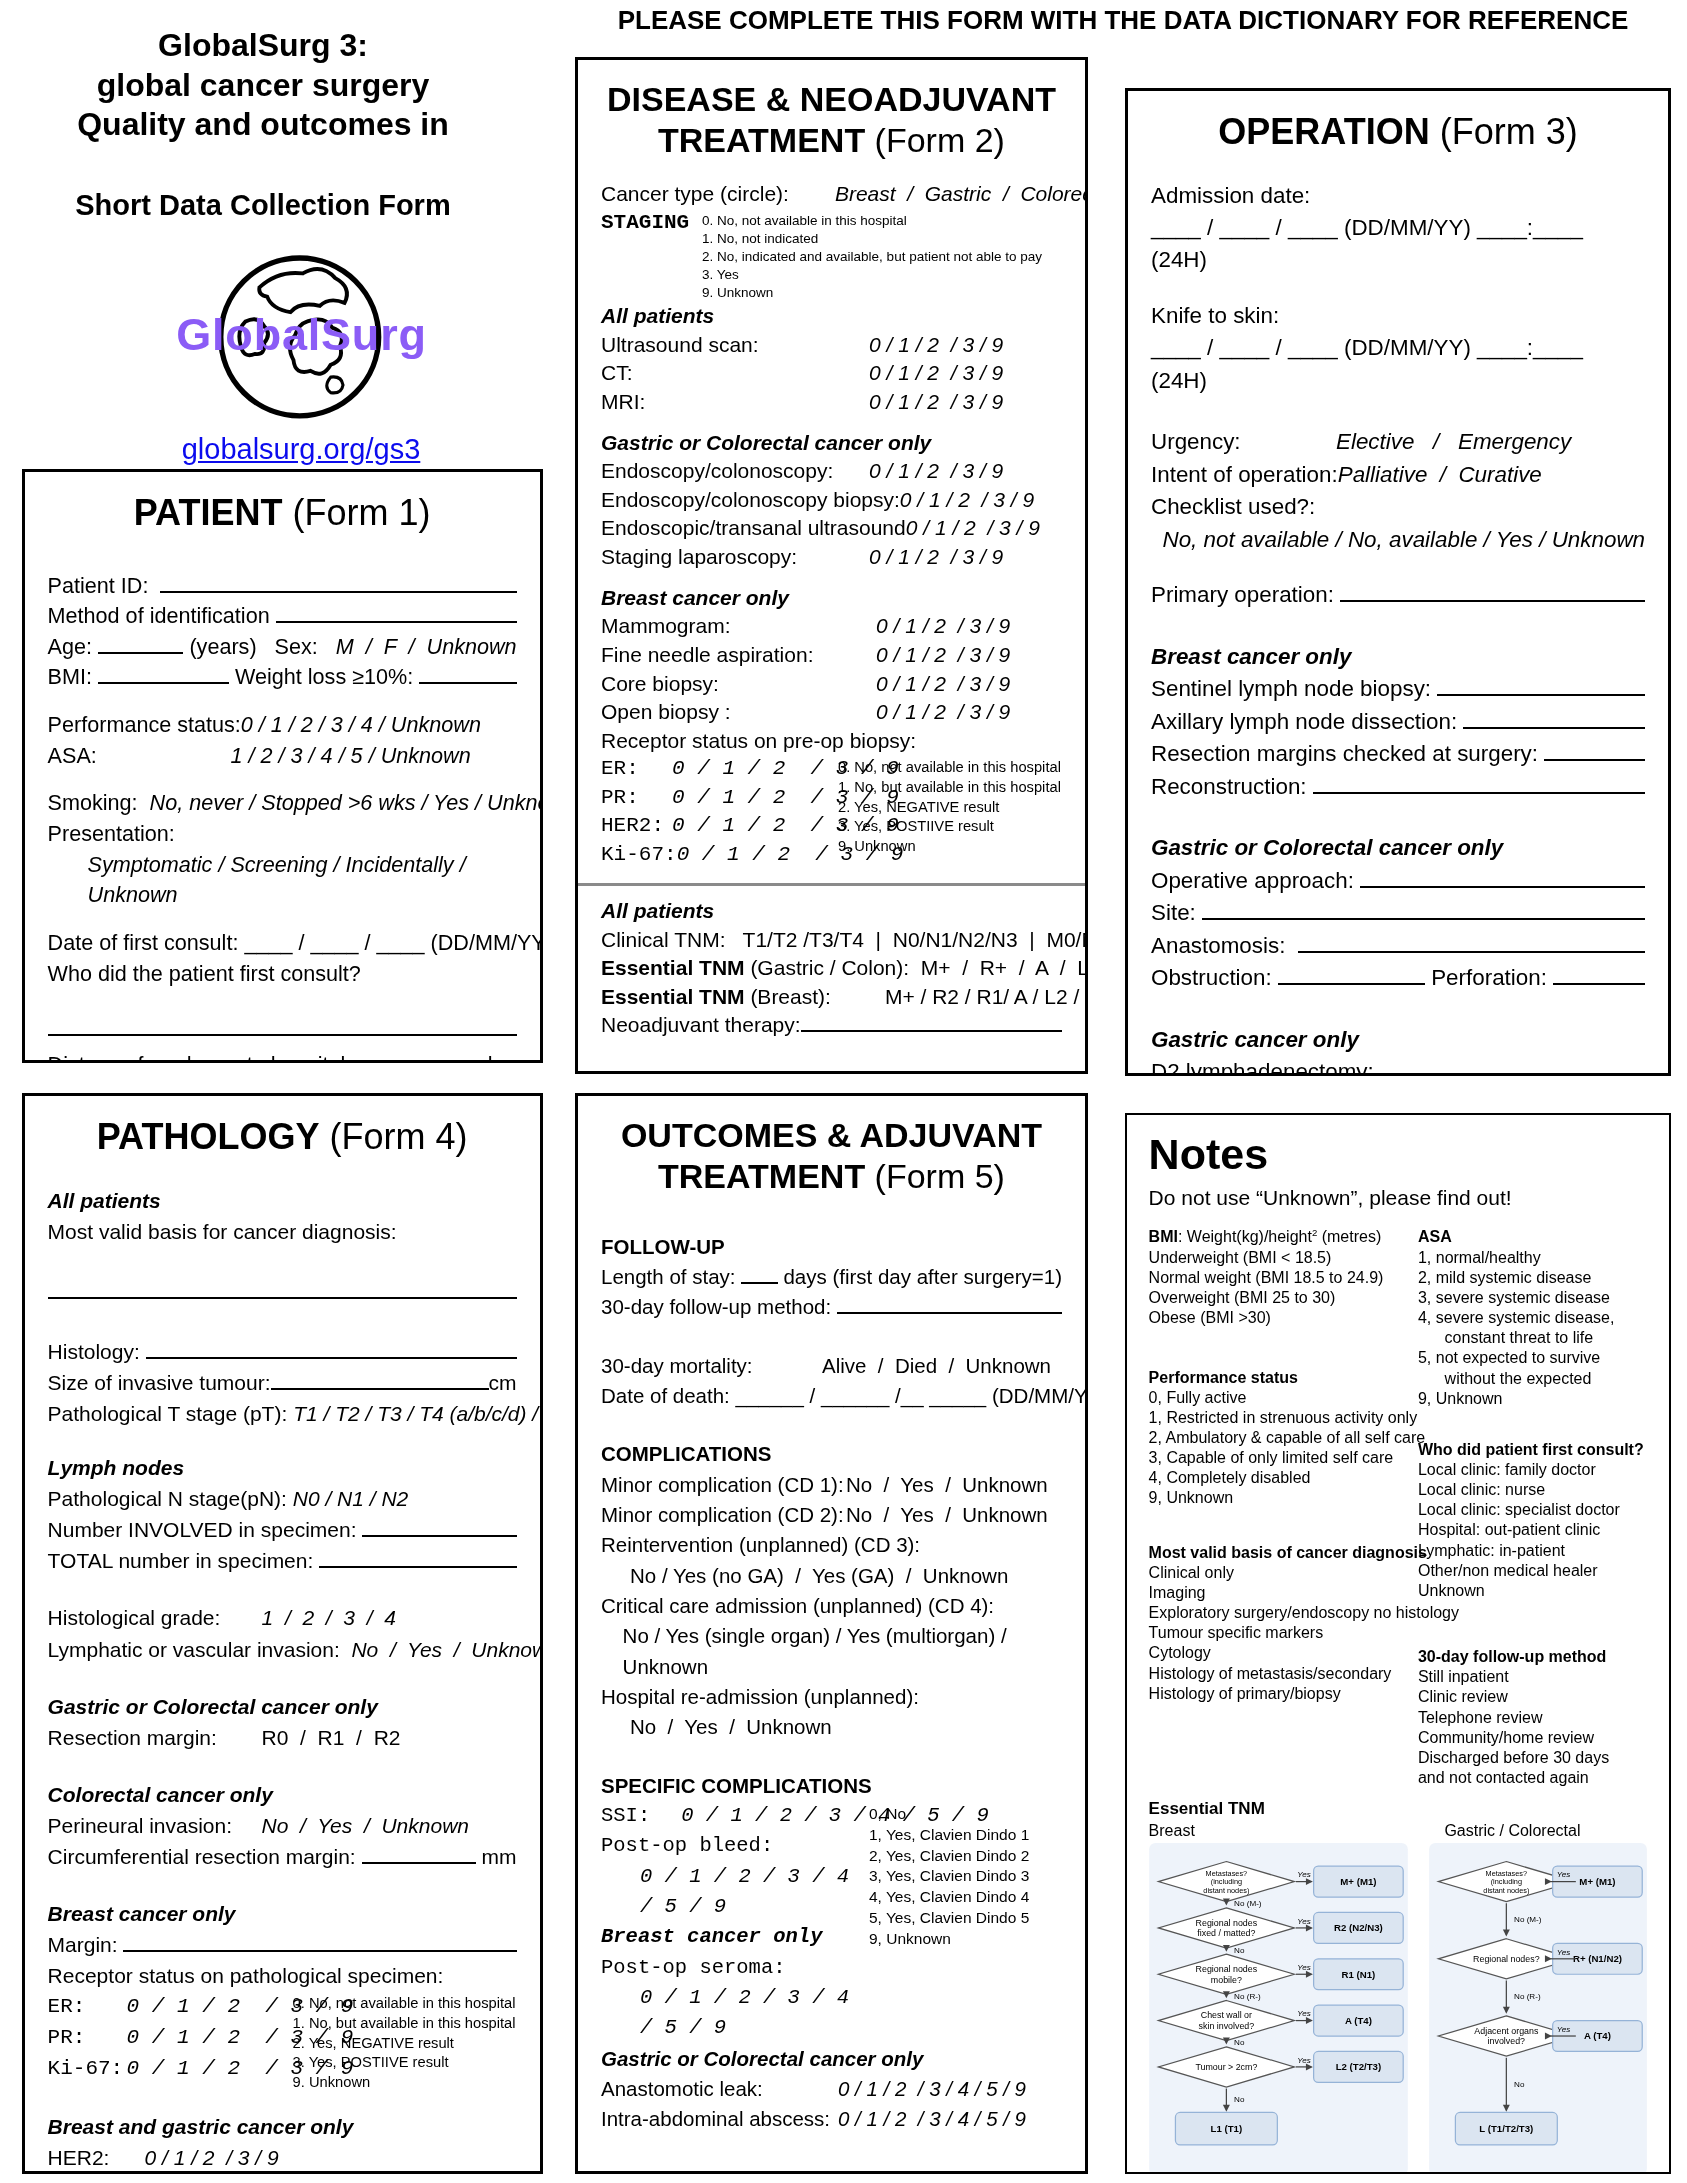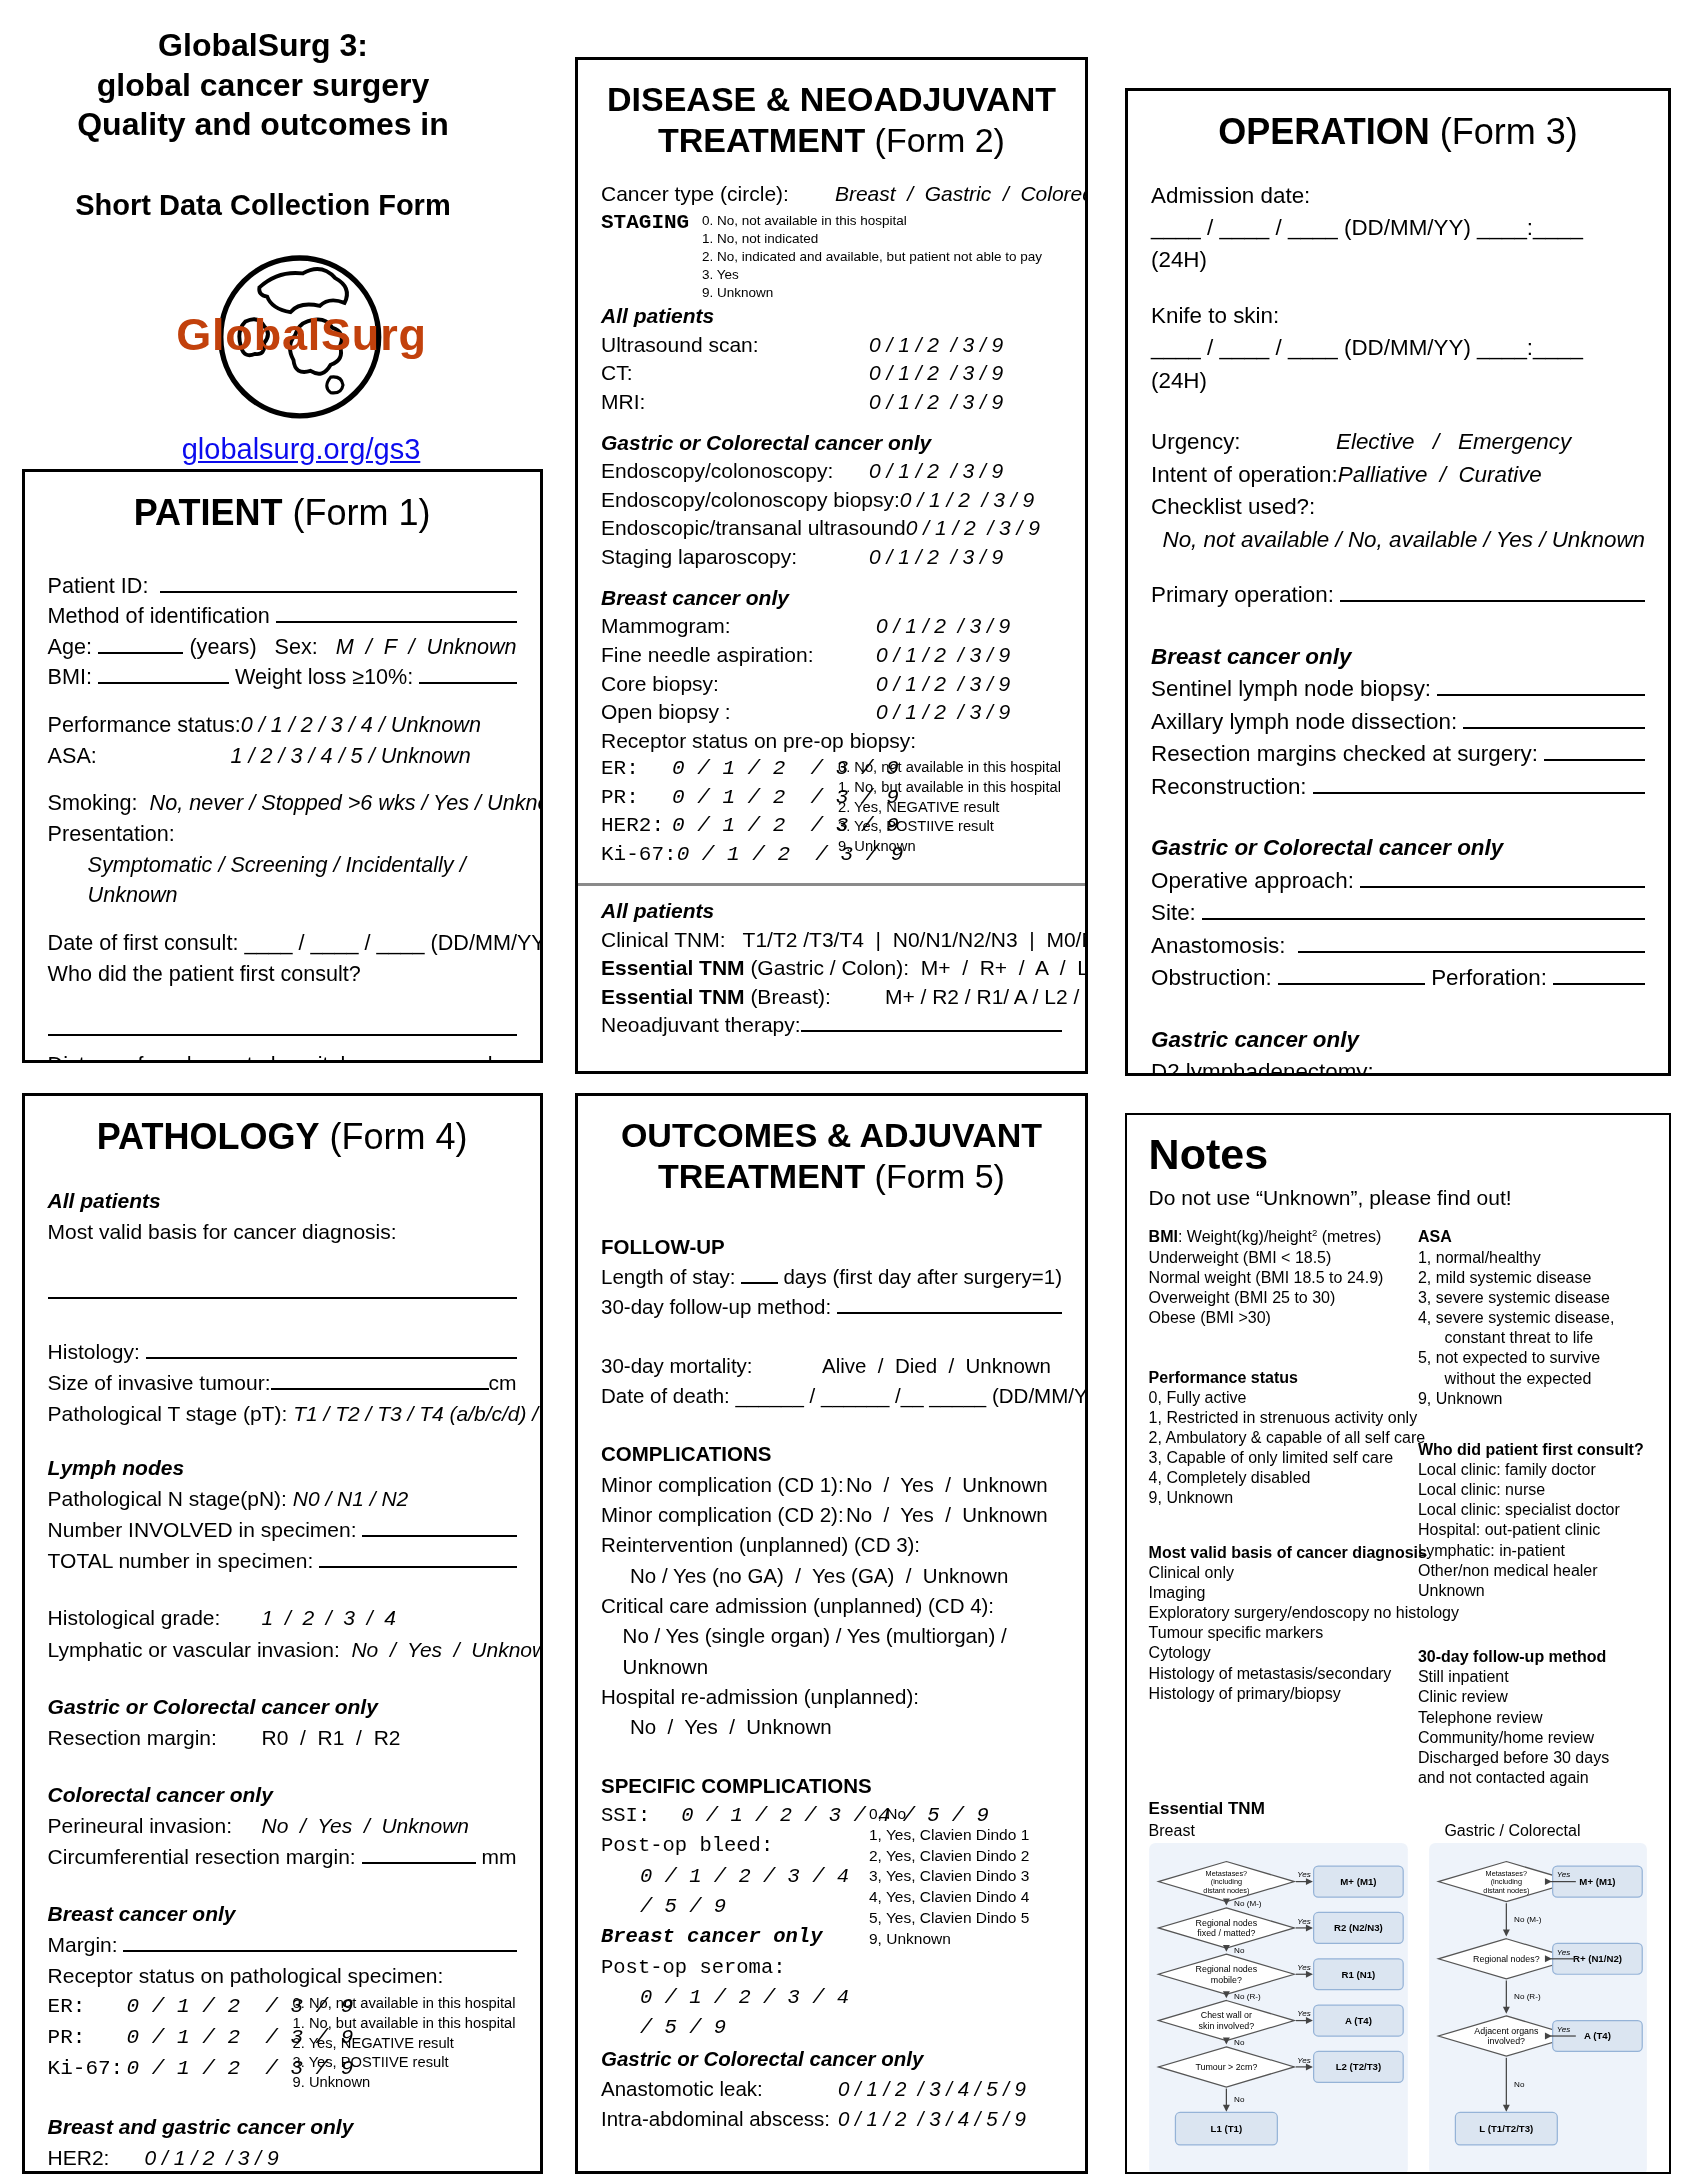--- a/index.html
+++ b/index.html
@@ -5,21 +5,21 @@
   html,body{margin:0;padding:0;background:#fff;}
   .page{position:relative;width:1688px;height:2183px;background:#fff;
         font-family:"Liberation Sans",sans-serif;color:#000;overflow:hidden;}
   .top-note{position:absolute;left:575px;top:4.6px;width:1096px;text-align:center;
             font-size:26px;font-weight:bold;}
   .title-block{position:absolute;left:45px;top:26px;width:436px;text-align:center;
                font-size:32px;font-weight:bold;line-height:1.24;}
   .subtitle{margin-top:43px;font-size:29px;}
   .logo-wrap{position:absolute;left:213px;top:247px;width:178px;height:186px;}
   .logo-text{position:absolute;left:139px;top:309px;width:325px;text-align:center;
-             font-size:45px;font-weight:bold;color:#c2410c;letter-spacing:0.8px;}
+             font-size:45px;font-weight:bold;color:#8b5cf6;letter-spacing:0.8px;}
   .site-link{position:absolute;left:131px;top:433px;width:340px;text-align:center;
              font-size:29px;color:#0b0bee;text-decoration:underline;display:block;}
   .panel{position:absolute;border:3.1px solid #000;background:#fff;
          padding:18.6px 23px;box-sizing:border-box;overflow:hidden;}
   .form1{left:21.6px;top:469px;width:521px;height:594px;}
   .form2{left:575px;top:57px;width:513px;height:1017px;}
   .form3{left:1125px;top:88px;width:546px;height:988px;}
   .form4{left:21.6px;top:1093px;width:521px;height:1081px;}
   .form5{left:575px;top:1093px;width:513px;height:1081px;}
   .notes{left:1125px;top:1113px;width:546px;height:1061px;border-width:2.3px;padding:17px 21.6px;}
@@ -61,20 +61,21 @@
   .etnm-head{font-weight:bold;font-size:17px;margin-top:10.8px;}
   .etnm-labels{display:flex;font-size:16px;margin-top:3.1px;}
   .etnm-labels .lbl2{margin-left:auto;width:203px;}
   .etnm-charts{display:flex;justify-content:space-between;margin-top:3.1px;}
 </style>
 </head>
 <body>
 
 <div class="page">
 
+  <div class="top-note">PLEASE COMPLETE THIS FORM WITH THE DATA DICTIONARY FOR REFERENCE</div>
 
   <div class="title-block">
     <div>GlobalSurg 3:</div>
     <div>global cancer surgery</div>
     <div>Quality and outcomes in</div>
     <div class="subtitle">Short Data Collection Form</div>
   </div>
 
   <div class="logo-wrap">
     <svg width="178" height="186" viewBox="0 0 230 240">

